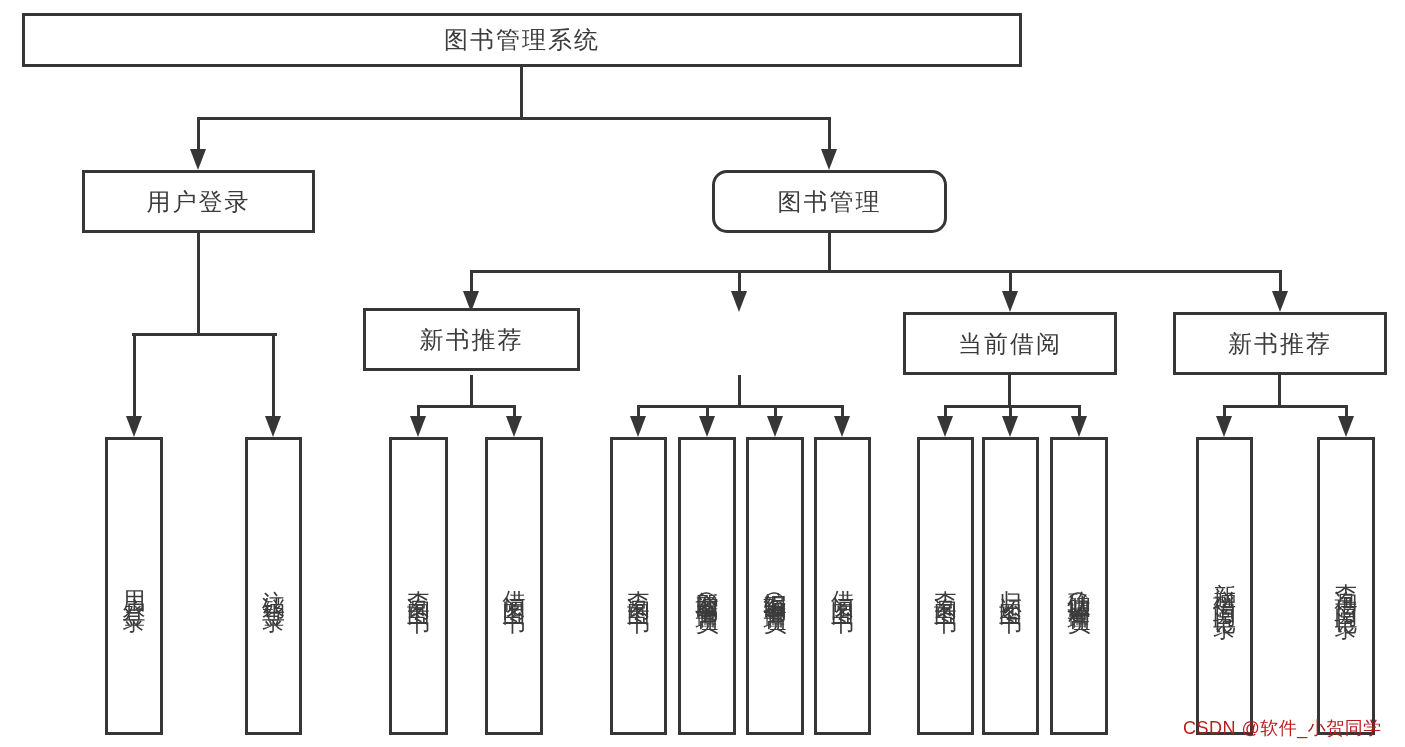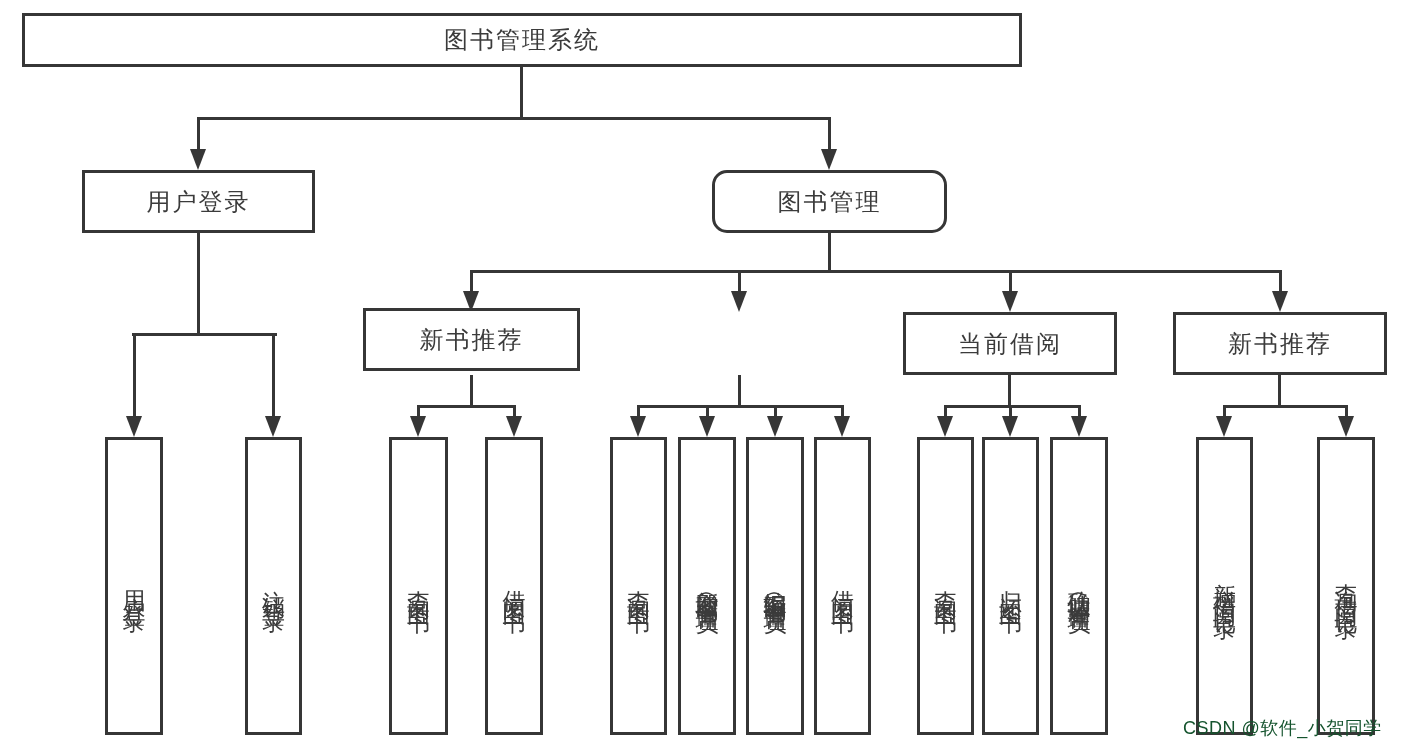--- a/index.html
+++ b/index.html
@@ -25,21 +25,21 @@
     content:""; position:absolute; left:6.5px; top:0; bottom:12px;
     width:3px; background:#363636;
   }
   .arrow::after {
     content:""; position:absolute; left:0; bottom:0; width:0; height:0;
     border-left:8px solid transparent; border-right:8px solid transparent;
     border-top:21px solid #363636;
   }
   .watermark {
     position:absolute; left:1183px; top:716px; font-size:18px;
-    color:#14532d; white-space:nowrap; letter-spacing:0.5px;
+    color:#b91c1c; white-space:nowrap; letter-spacing:0.5px;
   }
 </style>
 </head>
 <body>
 
 <div class="canvas">
 
   <div class="node h" style="left:22px; top:13px; width:1000px; height:54px;">图书管理系统</div>
 
   <div class="line" style="left:520px; top:67px; width:3px; height:52px;"></div>

